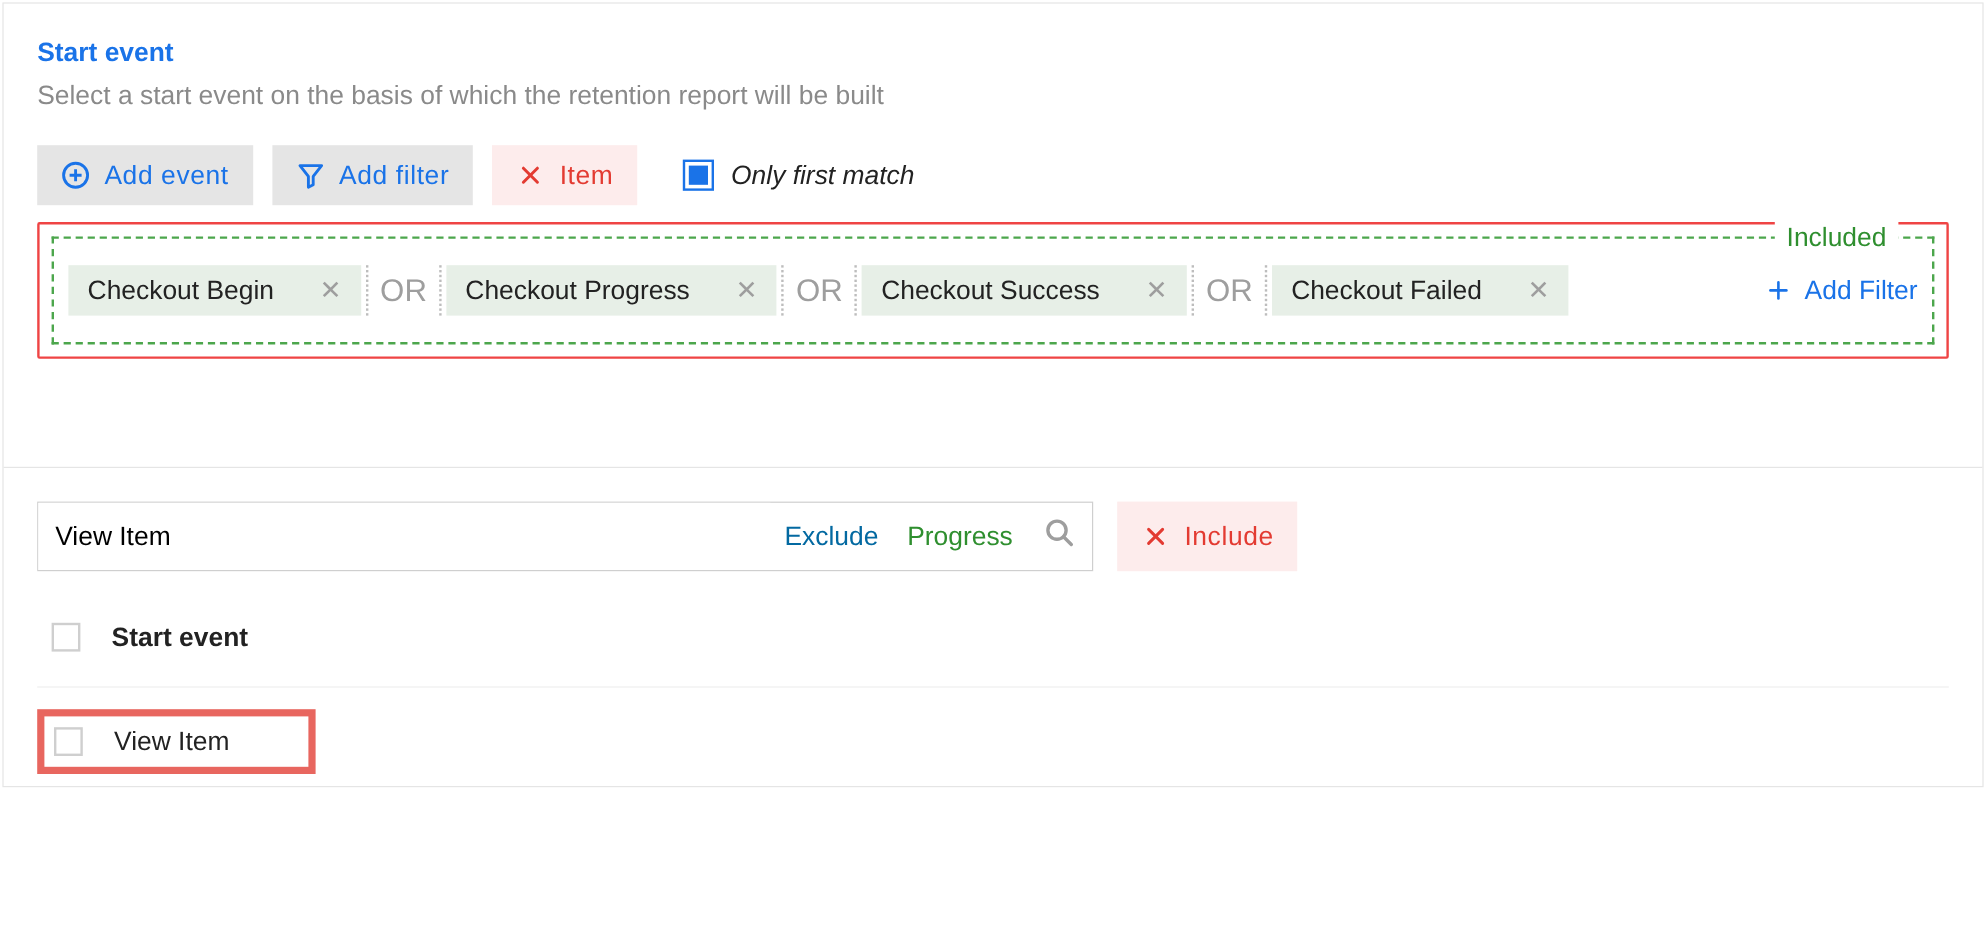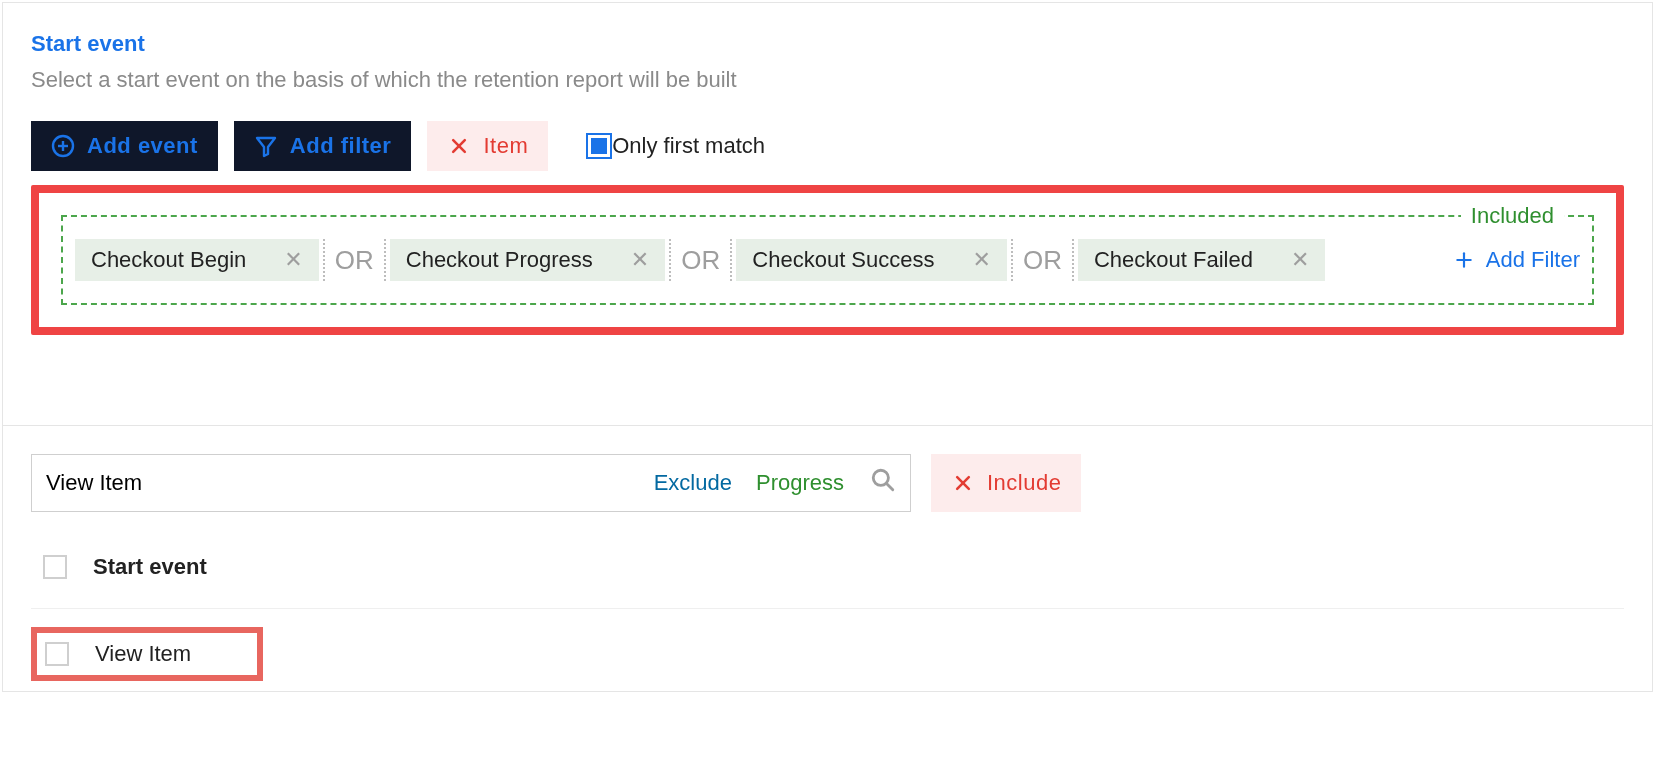--- a/index.html
+++ b/index.html
@@ -39,57 +39,58 @@
     align-items: center;
     gap: 12px;
     padding: 12px 20px;
     font-size: 22px;
     cursor: pointer;
     border: none;
     background: transparent;
     letter-spacing: 0.5px;
   }
   .btn-blue {
-    background: #0f172a;
+    background: #e5e5e5;
     color: #1a73e8;
-    font-weight: bold;
   }
   .btn-red {
     background: #fdecec;
     color: #e33b32;
   }
   .icon {
     display: inline-flex;
     align-items: center;
     justify-content: center;
     width: 24px;
     height: 24px;
   }
   .check-wrap {
     display: inline-flex;
     align-items: flex-end;
+    gap: 14px;
     margin-left: 22px;
+    font-style: italic;
   }
   .check-outer {
     width: 26px;
     height: 26px;
     border: 2px solid #1a73e8;
     display: inline-flex;
     align-items: center;
     justify-content: center;
   }
   .check-inner {
     width: 16px;
     height: 16px;
     background: #1a73e8;
   }
 
   .highlight-red {
-    border: 8px solid #ef4444;
-    padding: 22px;
+    border: 2px solid #ef4444;
+    padding: 10px;
     border-radius: 2px;
   }
   .included-box {
     border: 2px dashed #4ca64c;
     position: relative;
     padding: 22px 12px;
     display: flex;
     align-items: center;
     flex-wrap: nowrap;
   }

